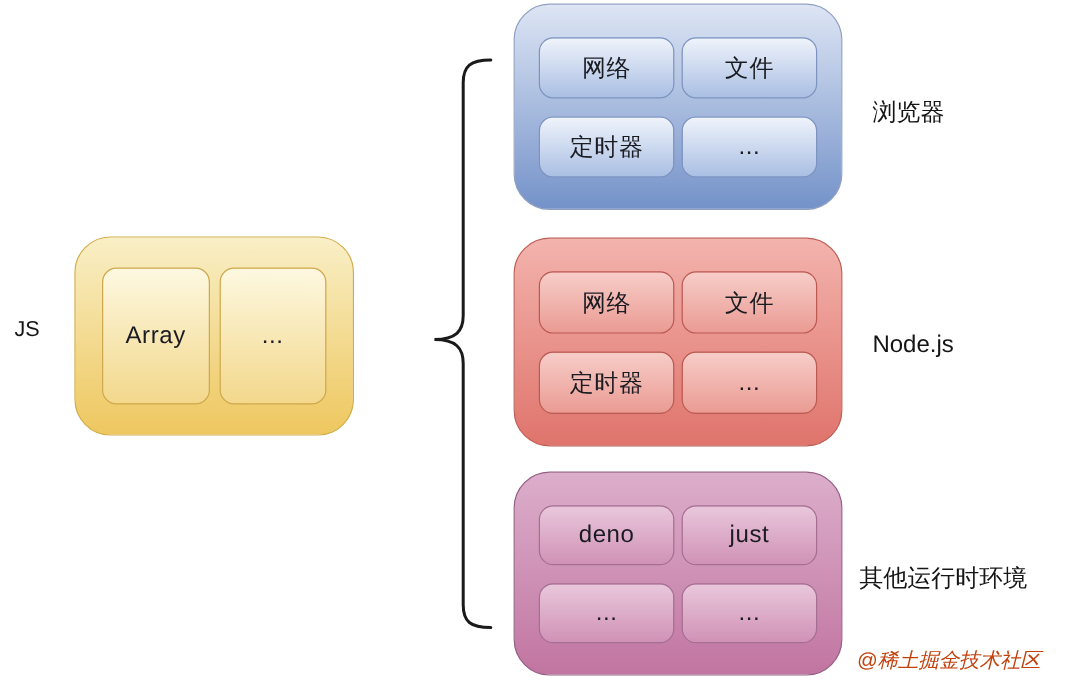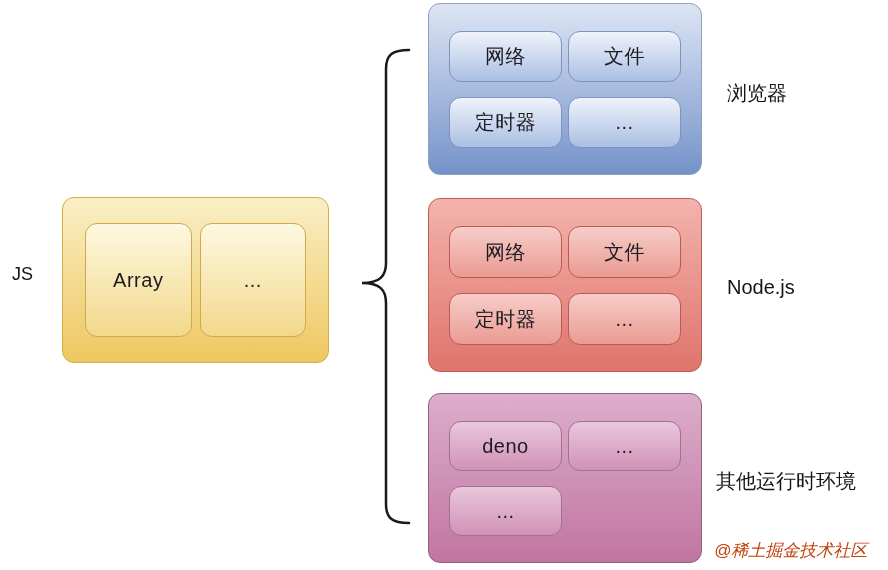--- a/index.html
+++ b/index.html
@@ -4,35 +4,35 @@
 <style>
   html,body{margin:0;padding:0;background:#ffffff;}
   body{
     width:888px;height:570px;position:relative;overflow:hidden;
     font-family:"Liberation Sans","DejaVu Sans",sans-serif;
   }
 
   
   .group-box{
     position:absolute;
-    border-radius:12px;
+    border-radius:30px;
     box-sizing:border-box;
     display:grid;
     grid-template-columns:1fr 1fr;
   }
   .cell{
     border-radius:12px;
     box-sizing:border-box;
     display:flex;align-items:center;justify-content:center;
     font-size:20px;color:#1b1b22;letter-spacing:0.5px;
   }
 
   
   .js-box{
-    left:62px;top:197px;width:267px;height:166px;
+    left:62px;top:197px;width:233px;height:166px;
     background:linear-gradient(to bottom,#f9efc6,#eec75f);
     border:1.5px solid #d3ad49;
     padding:25px 22px;column-gap:8px;row-gap:14px;
   }
   .js-box .cell{
     background:linear-gradient(to bottom,#fdf8e0,#f3d88c);
     border:1.5px solid #cfa94e;
   }
 
   
@@ -117,18 +117,19 @@
 <div class="group-box env-box env-red">
   <div class="cell">网络</div>
   <div class="cell">文件</div>
   <div class="cell">定时器</div>
   <div class="cell">...</div>
 </div>
 <div class="side-label label-node">Node.js</div>
 
 <div class="group-box env-box env-purple">
   <div class="cell">deno</div>
+  <div class="cell">just</div>
   <div class="cell">...</div>
   <div class="cell">...</div>
 </div>
 <div class="side-label label-other">其他运行时环境</div>
 
 <div class="watermark">@稀土掘金技术社区</div>
 
 </body></html>

